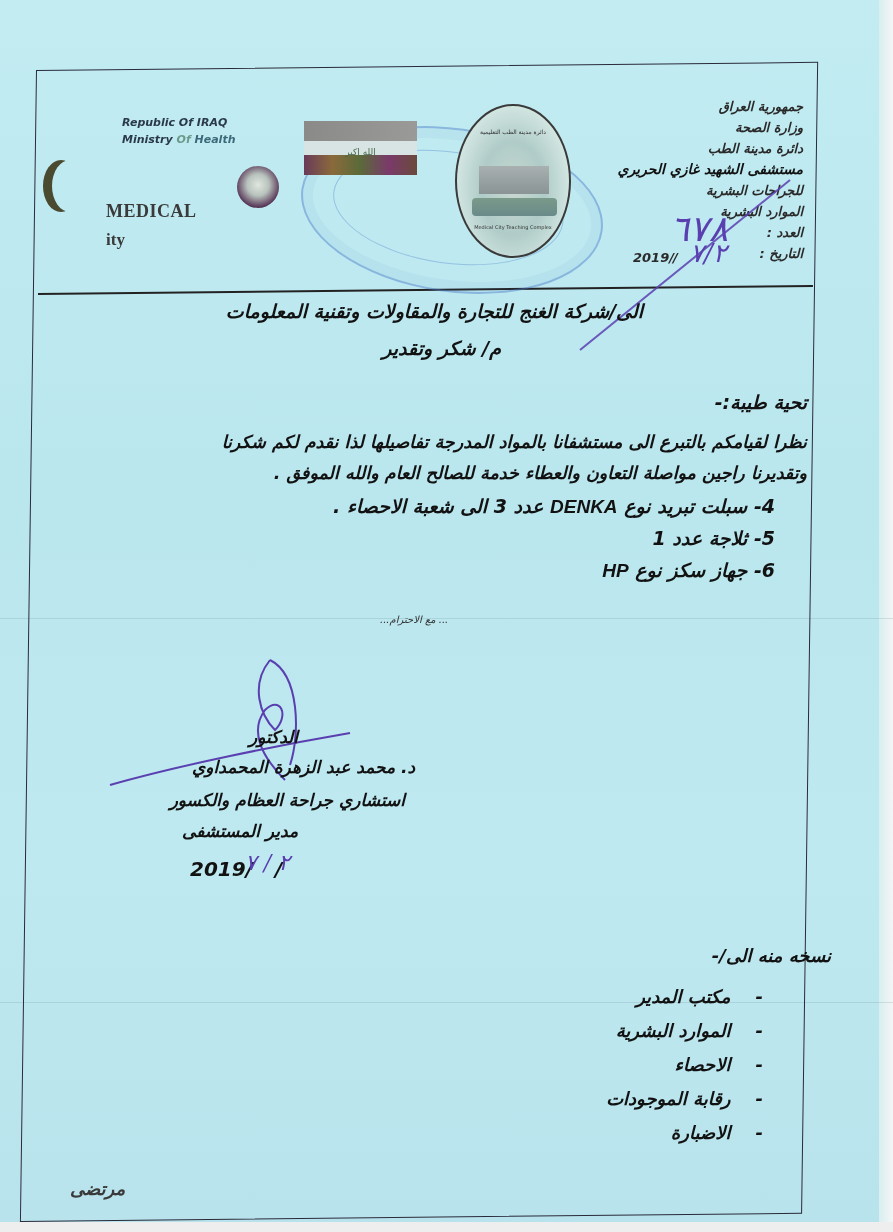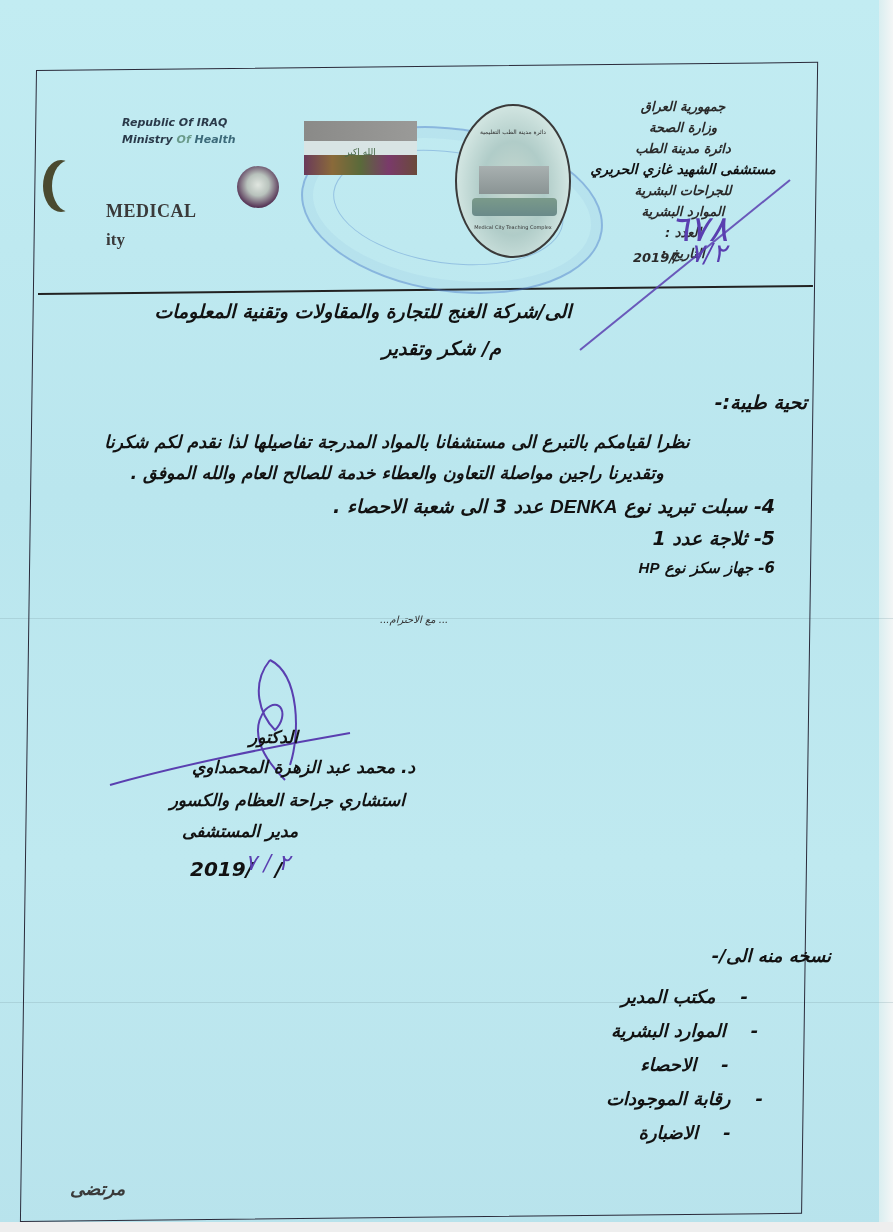--- a/index.html
+++ b/index.html
@@ -25,21 +25,21 @@
       position: absolute; left: 0; width: 893px; height: 1px;
       background: rgba(120,150,160,0.25);
     }
     .frame {
       position: absolute; left: 36px; top: 70px; width: 780px; height: 1150px;
       border: 1.5px solid #2a2a3a;
       transform: skewX(-1.4deg) rotate(-0.6deg);
       transform-origin: top left;
     }
     .abs { position: absolute; }
-    .rtl { direction: rtl; text-align: center; }
+    .rtl { direction: rtl; text-align: right; }
     .header-rule {
       position: absolute; left: 38px; top: 293px; width: 775px; height: 1.5px;
       background: #222; transform: rotate(-0.6deg); transform-origin: left;
     }
     .en-header { font-family: "DejaVu Sans", sans-serif; font-style: italic; font-weight: bold; font-size: 11px; color: #2a3a4a; line-height: 17px; }
     .en-header .of { color: #6a9a8a; }
     .en-header .health { color: #3c6a7a; }
     .medical-logo { font-family: "Liberation Serif", serif; font-weight: bold; color: #3a3a3a; margin-top: 40px; }
     .crescent {
       width: 36px; height: 52px; border-radius: 50%;
@@ -153,21 +153,21 @@
   <div class="abs rtl ar-body-bold" style="right:118px; top:495px; font-size:19px; white-space:nowrap;">
     <span>4-</span>
     <span>سبلت تبريد نوع</span>
     <span style="font-family:'Liberation Sans',sans-serif;">DENKA</span>
     <span>عدد 3 الى شعبة الاحصاء .</span>
   </div>
   <div class="abs rtl ar-body-bold" style="right:118px; top:527px; font-size:19px; white-space:nowrap;">
     <span>5-</span>
     <span>ثلاجة عدد 1</span>
   </div>
-  <div class="abs rtl ar-body-bold" style="right:118px; top:559px; font-size:15px; white-space:nowrap;font-style:italic;">
+  <div class="abs rtl ar-body-bold" style="right:118px; top:559px; font-size:19px; white-space:nowrap;font-style:italic;">
     <span>6-</span>
     <span>جهاز سكز نوع</span>
     <span style="font-family:'Liberation Sans',sans-serif;">HP</span>
   </div>
 
   <div class="abs rtl" style="left:380px; top:614px; font-size:10px; color:#333; font-style:italic;">... مع الاحترام...</div>
 
   <svg class="abs" style="left:100px; top:655px;" width="260" height="140">
     <path d="M170 5 C 200 20, 200 80, 190 110 M170 5 C 150 30, 160 60, 175 75 C 190 60, 180 40, 165 55 C 150 75, 160 100, 185 125" stroke="#5a3fb0" stroke-width="2" fill="none"></path>
     <path d="M10 130 C 80 110, 180 90, 250 78" stroke="#5a3fb0" stroke-width="2" fill="none"></path>

